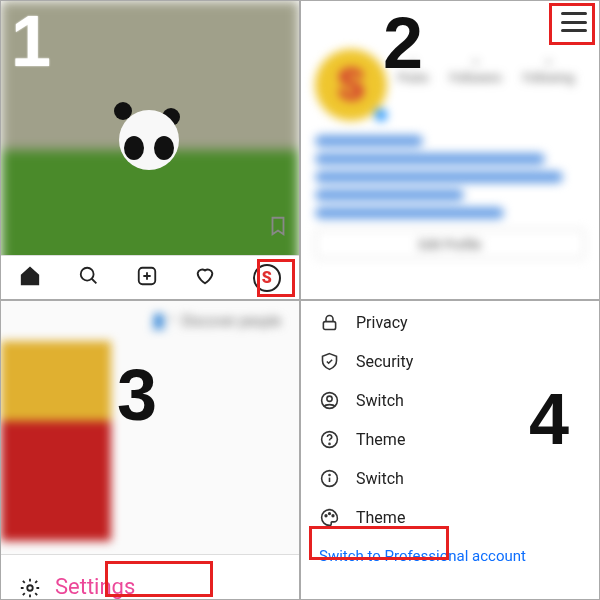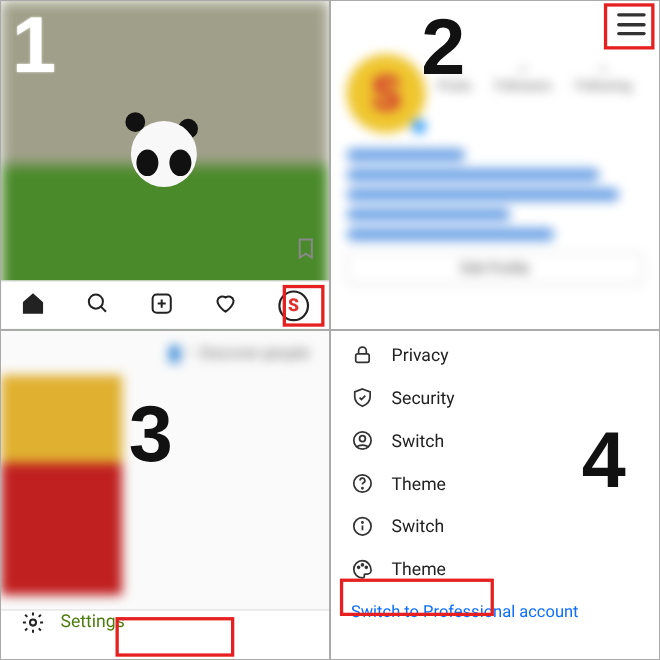--- a/index.html
+++ b/index.html
@@ -37,21 +37,21 @@
   .s2-line{height:12px;background:#6fa3e6;border-radius:6px;margin:6px 0;}
   .s2-editbtn{height:30px;border:1px solid #ccc;border-radius:4px;margin:10px 0;display:flex;align-items:center;justify-content:center;font-size:13px;color:#444;}
   
   .s3-wrap{position:absolute; inset:0; background:#fafafa;}
   .s3-blur{position:absolute; inset:0; filter:blur(5px);}
   .s3-topstrip{height:40px;display:flex;align-items:center;justify-content:flex-end;padding:0 18px;gap:8px;font-size:14px;color:#666;}
   .s3-imgs{display:flex;gap:0;}
   .s3-tile{width:110px;height:200px;}
   .s3-t1{background:linear-gradient(#e0b030 0 40%, #c02020 40% 100%);}
   .s3-sheet{position:absolute;left:0;right:0;bottom:0;background:#fff;border-top:1px solid #ddd;}
-  .s3-sheet .row{height:44px;display:flex;align-items:flex-start;gap:14px;padding:0 18px;font-size:16px;color:#4d7c0f;}
+  .s3-sheet .row{height:44px;display:flex;align-items:flex-end;gap:14px;padding:0 18px;font-size:22px;color:#ec4899;}
   .s3-sheet .row svg{width:22px;height:22px;stroke:#222;fill:none;stroke-width:2;}
   
   .s4-wrap{position:absolute; inset:0; background:#fff;}
   .s4-list{padding:2px 0;}
   .s4-item{height:39px;display:flex;align-items:center;gap:16px;padding:0 18px;font-size:16px;color:#222;}
   .s4-item svg{width:21px;height:21px;stroke:#333;fill:none;stroke-width:1.8;flex-shrink:0;}
   .s4-link{padding:8px 18px;font-size:15px;color:#0d6efd;}
 </style>
 </head>
 <body>

